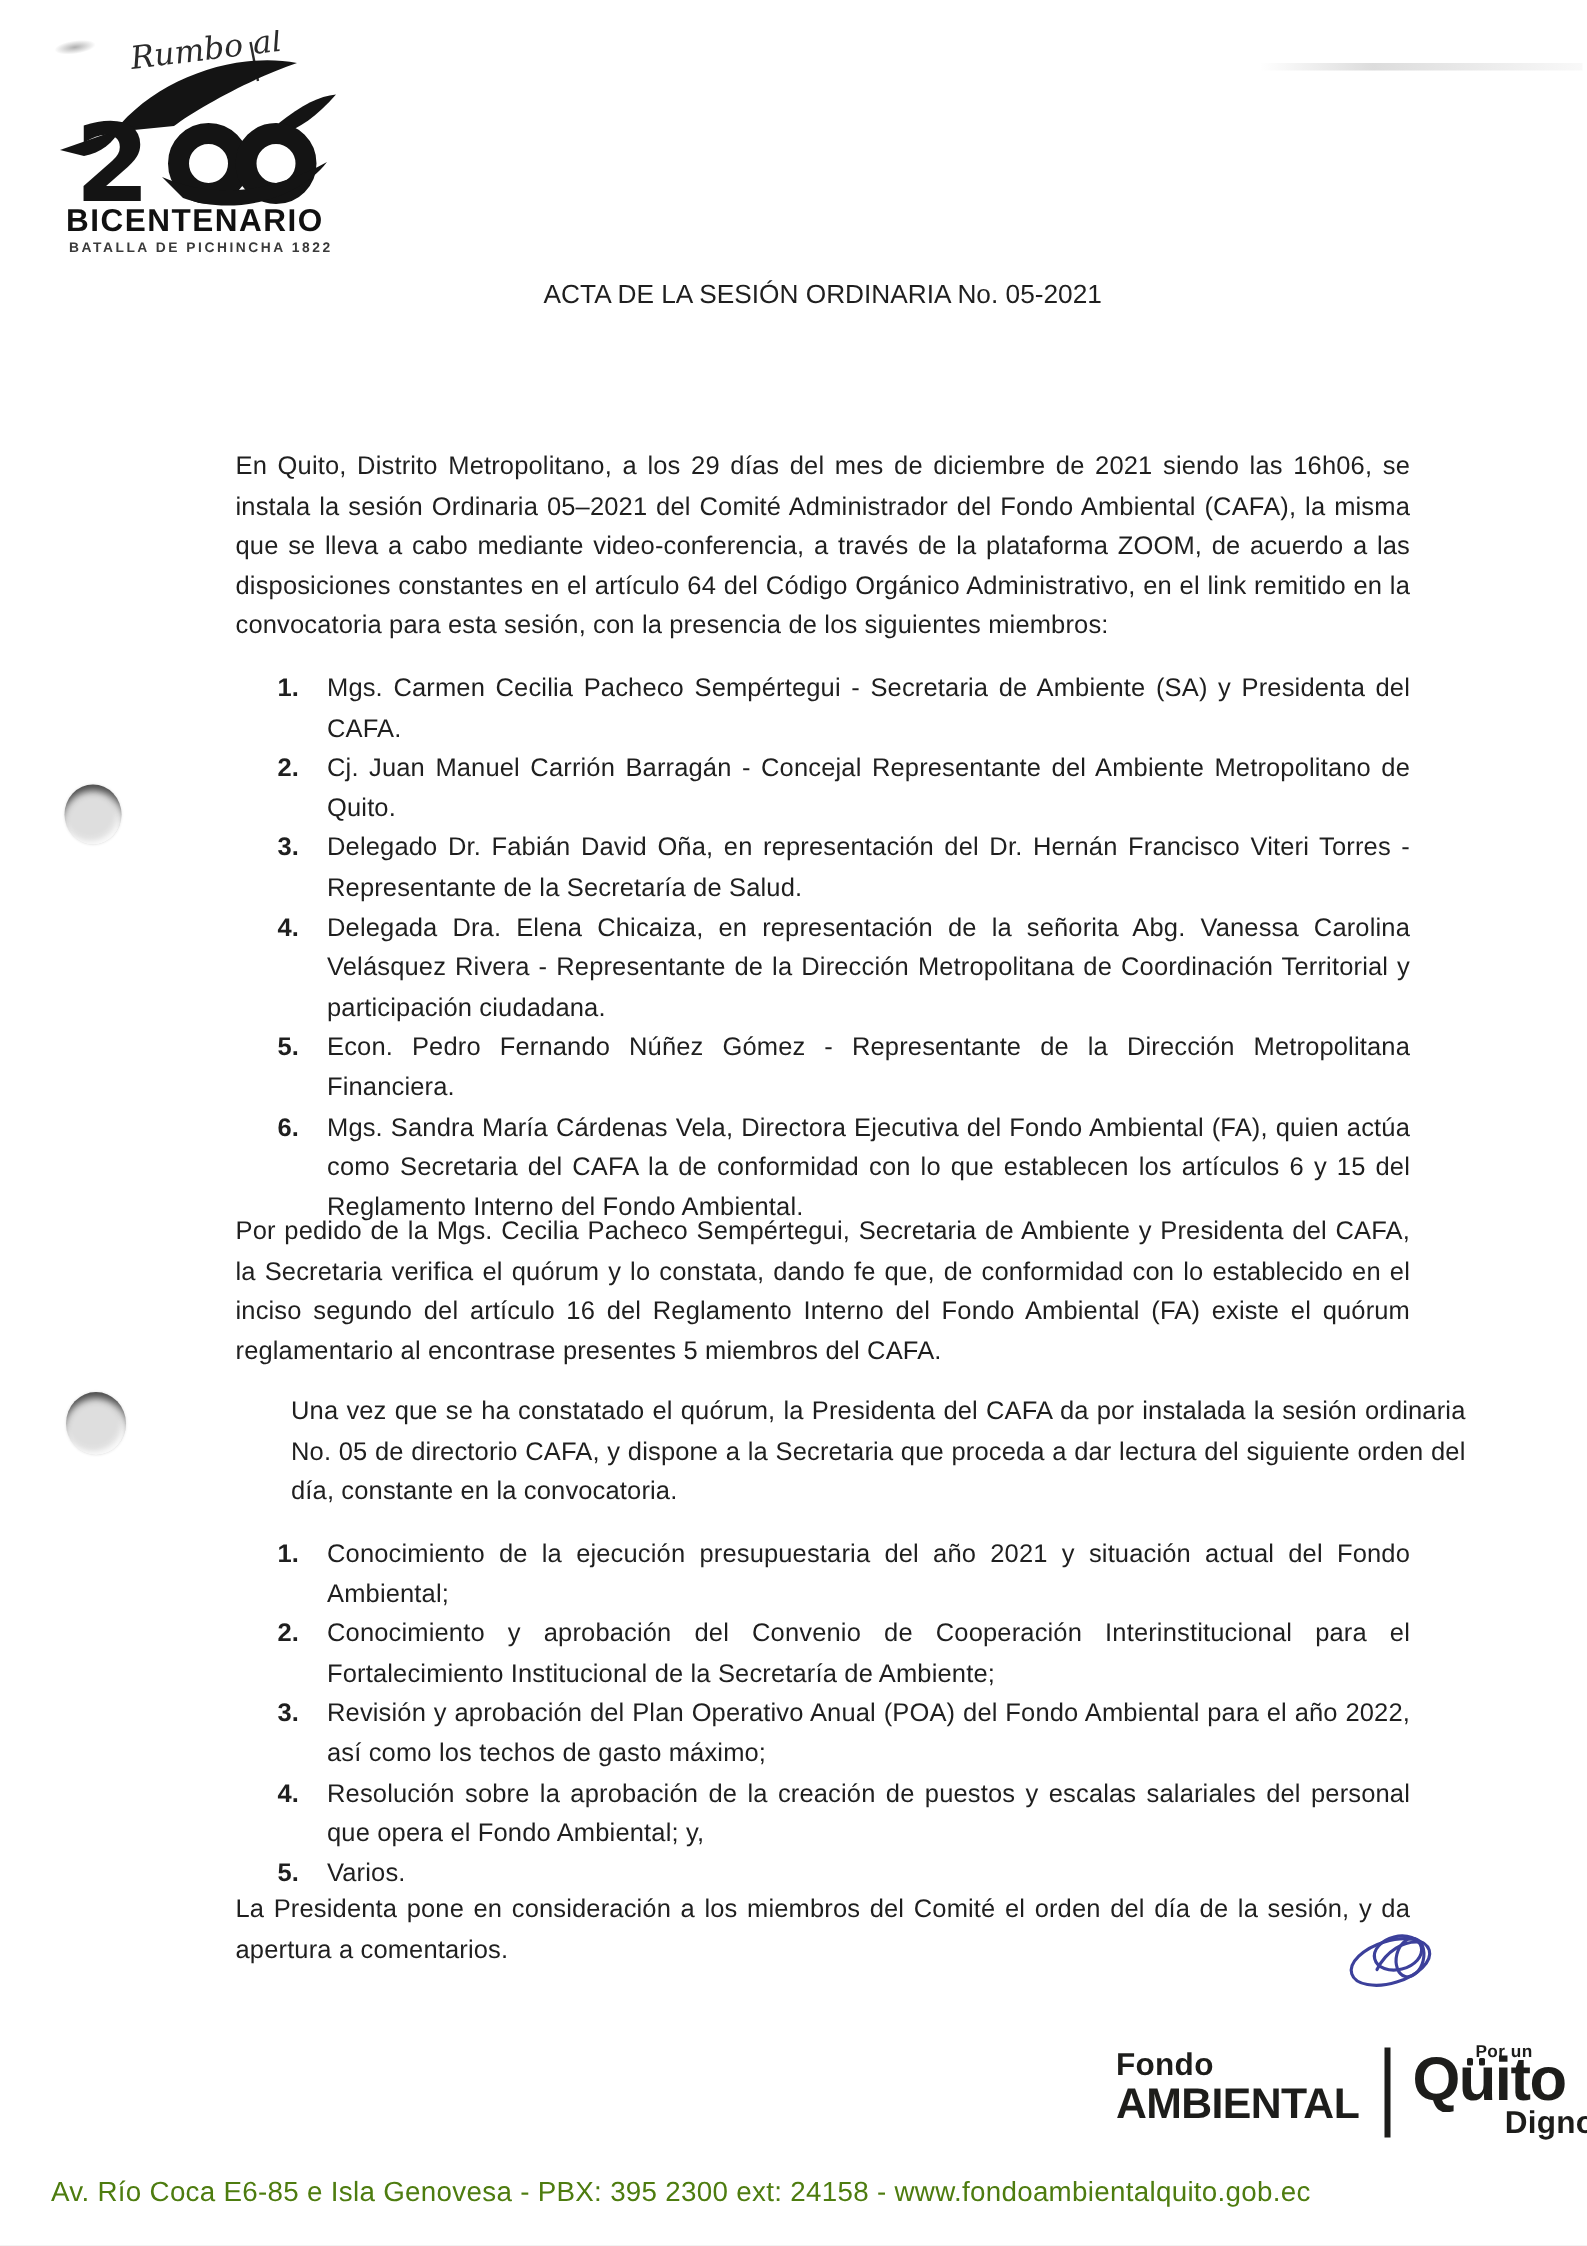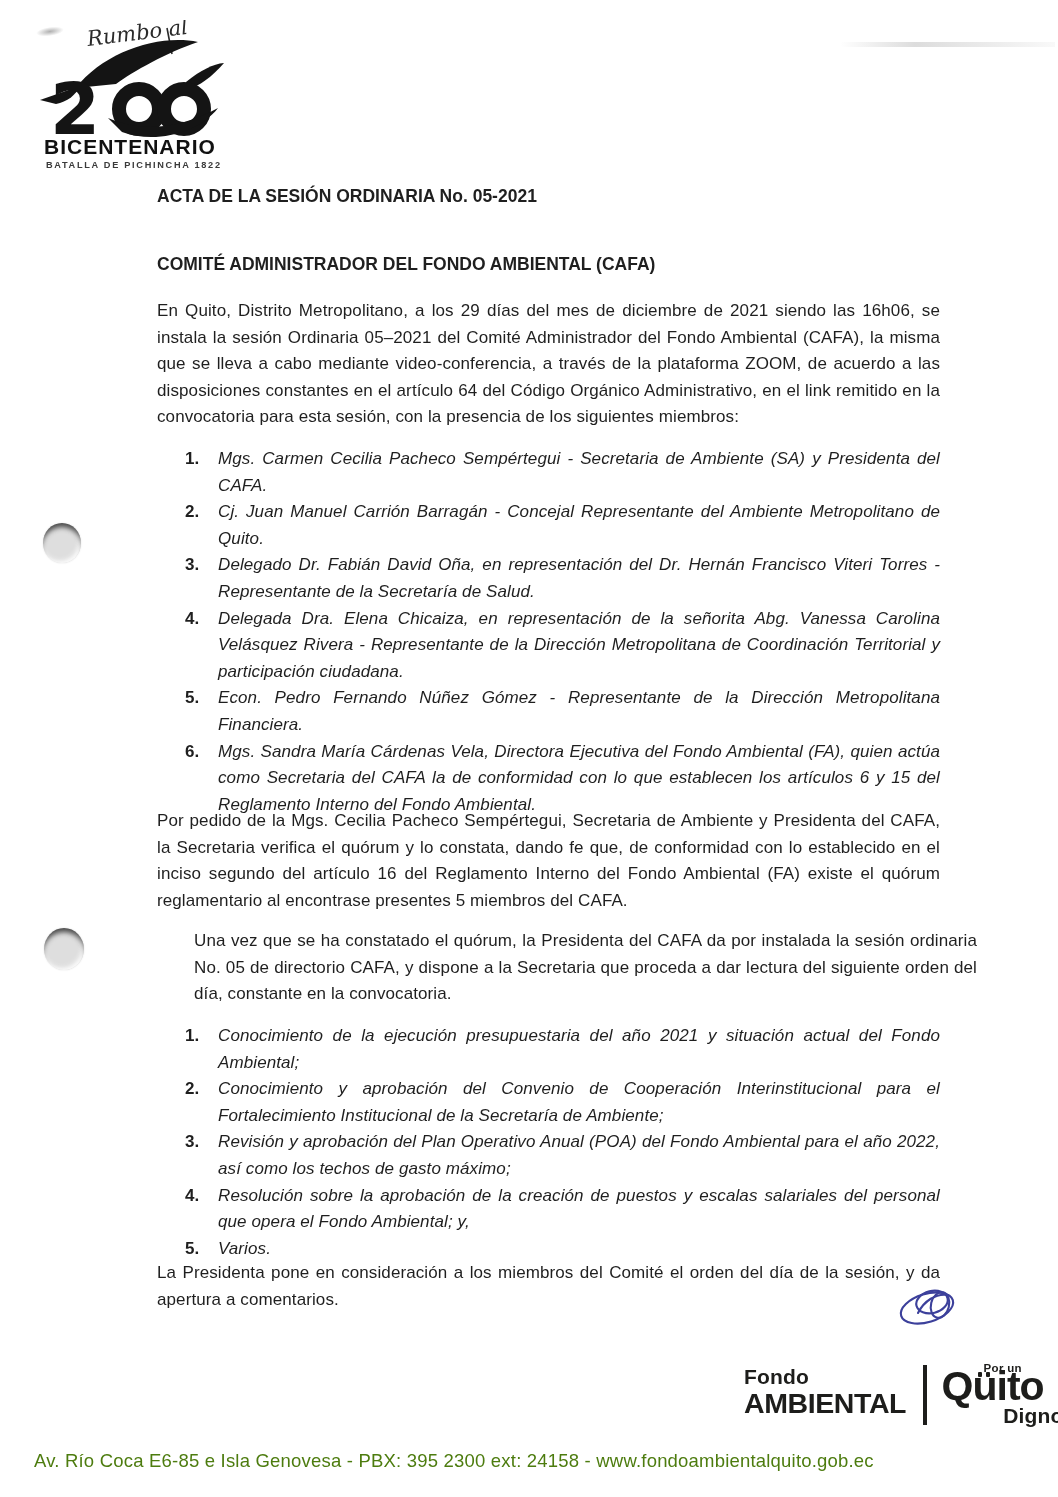--- a/index.html
+++ b/index.html
@@ -7,26 +7,26 @@
     position:relative; width:1058px; height:1497px; margin:0 auto;
     background:#ffffff; overflow:hidden;
     font-family:"Liberation Sans", sans-serif; color:#1f1f1f;
   }
   .abs { position:absolute; }
   .col { position:absolute; left:157px; width:783px; }
   .para { font-size:17px; line-height:26.6px; text-align:justify; letter-spacing:.1px; }
   .bold { font-weight:bold; }
 
   
-  .doc-title { font-weight:bold; font-size:17.5px; line-height:27px; }
+  .doc-title { text-align:center; font-weight:normal; font-size:17.5px; line-height:27px; }
 
   
   .doc-list .row { display:flex; padding-left:28px; }
   .doc-list .num { flex:none; width:33px; font-weight:bold; font-size:17px; line-height:26.6px; }
-  .doc-list .txt { flex:1; font-size:17px; line-height:26.6px; text-align:justify; letter-spacing:.1px;font-style:italic; }
+  .doc-list .txt { flex:1; font-size:17px; line-height:26.6px; text-align:justify; letter-spacing:.1px; }
 
   
   .bicentenario { left:36px; top:20px; width:195px; height:155px; }
 
   
   .punch {
     position:absolute; border-radius:50%;
     background: radial-gradient(circle at 45% 42%, #dedede 0 55%, #d0d0d0 75%, #c3c3c3 100%);
     box-shadow: inset 0 6px 5px -2px rgba(35,35,35,.78), inset -2px -3px 4px rgba(255,255,255,.9), 0 0 2px rgba(0,0,0,.12);
   }
@@ -79,21 +79,20 @@
     <text x="8" y="134" font-family="Liberation Sans, sans-serif" font-weight="bold" font-size="21" letter-spacing="1" fill="#111">BICENTENARIO</text>
     <text x="10" y="148" font-family="Liberation Sans, sans-serif" font-weight="bold" font-size="9.2" letter-spacing="1.7" fill="#3a3a3a">BATALLA DE PICHINCHA 1822</text>
   </svg>
 
   <div class="punch" style="left:43px; top:523px; width:38px; height:40px;"></div>
   <div class="punch" style="left:44px; top:928px; width:40px; height:42px;"></div>
 
   <div class="col doc-title" style="top:183px;">
     <div>ACTA DE LA SESIÓN ORDINARIA No. 05-2021</div>
   </div>
-  <div class="col doc-title" style="top:251px;">COMITÉ ADMINISTRADOR DEL FONDO AMBIENTAL (CAFA)</div>
 
   <div class="col para" style="top:298px;">En Quito, Distrito Metropolitano, a los 29 días del mes de diciembre de 2021 siendo las 16h06, se instala la sesión Ordinaria 05–2021 del Comité Administrador del Fondo Ambiental (CAFA), la misma que se lleva a cabo mediante video-conferencia, a través de la plataforma ZOOM, de acuerdo a las disposiciones constantes en el artículo 64 del Código Orgánico Administrativo, en el link remitido en la convocatoria para esta sesión, con la presencia de los siguientes miembros:</div>
 
   <div class="col doc-list" style="top:446px;">
 
       <div class="row">
         <span class="num">1.</span>
         <span class="txt">Mgs. Carmen Cecilia Pacheco Sempértegui - Secretaria de Ambiente (SA) y Presidenta del CAFA.</span>
       </div>
 

